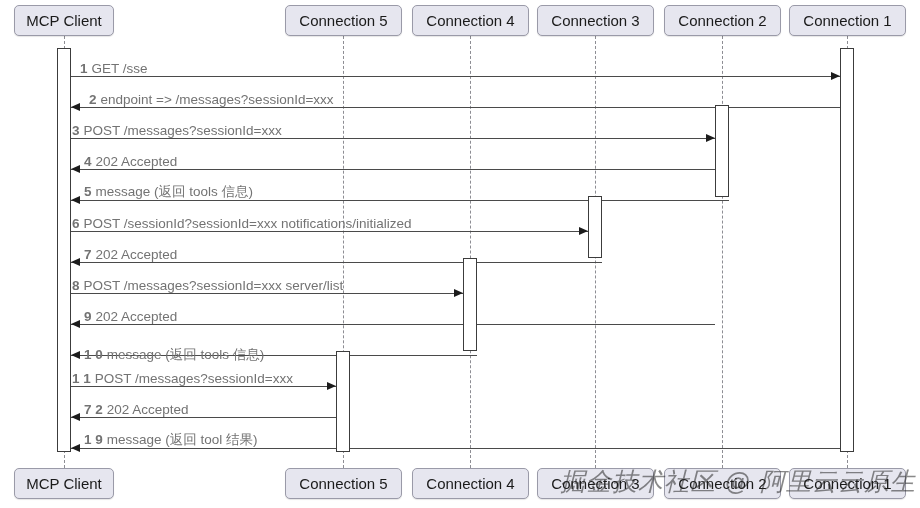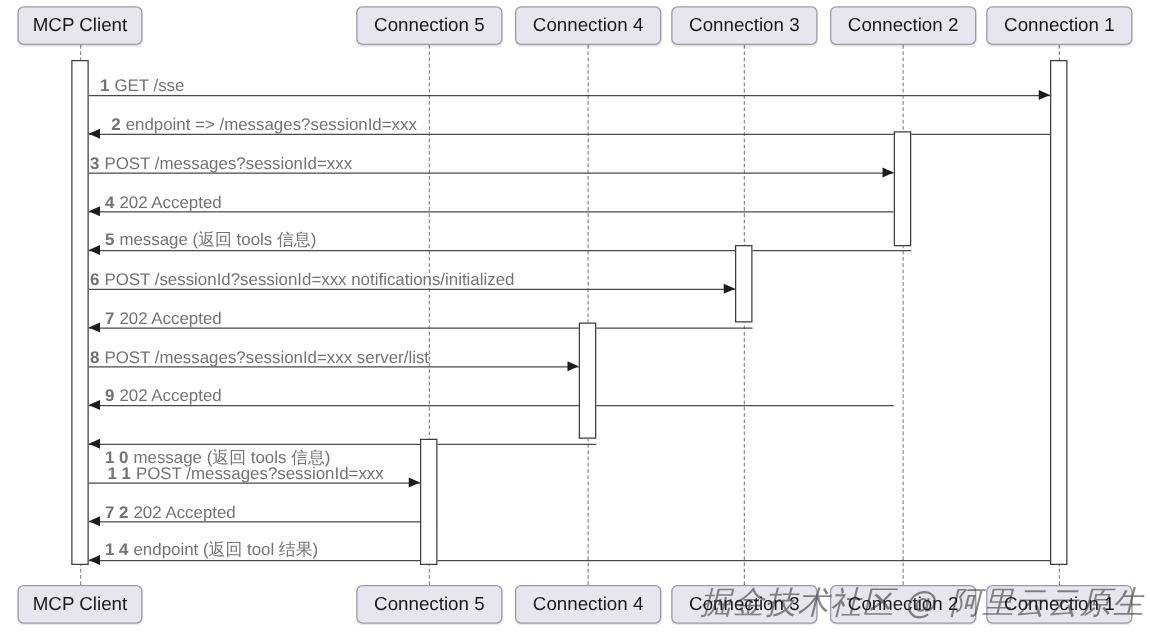--- a/index.html
+++ b/index.html
@@ -137,30 +137,30 @@
       <div class="arrow-head left" style="top: 258px; left: 71px;"></div>
       <div class="msg-label" style="left: 84px; top: 248px;"><span class="seq">7</span><span>202 Accepted</span></div>
       <div class="msg-line" style="left: 71px; top: 293px; width: 392px;"></div>
       <div class="arrow-head right" style="top: 289px; left: 454px;"></div>
       <div class="msg-label" style="left: 72px; top: 279px;"><span class="seq">8</span><span>POST /messages?sessionId=xxx server/list</span></div>
       <div class="msg-line" style="left: 71px; top: 324px; width: 644px;"></div>
       <div class="arrow-head left" style="top: 320px; left: 71px;"></div>
       <div class="msg-label" style="left: 84px; top: 310px;"><span class="seq">9</span><span>202 Accepted</span></div>
       <div class="msg-line" style="left: 71px; top: 355px; width: 406px;"></div>
       <div class="arrow-head left" style="top: 351px; left: 71px;"></div>
-      <div class="msg-label" style="left: 84px; top: 359px;"><span class="seq">1 0</span><span>message  (返回 tools 信息)</span></div>
+      <div class="msg-label" style="left: 84px; top: 348px;"><span class="seq">1 0</span><span>message  (返回 tools 信息)</span></div>
       <div class="msg-line" style="left: 71px; top: 386px; width: 265px;"></div>
       <div class="arrow-head right" style="top: 382px; left: 327px;"></div>
-      <div class="msg-label" style="left: 72px; top: 372px; margin-left: 14px;"><span class="seq">1 1</span><span>POST /messages?sessionId=xxx</span></div>
+      <div class="msg-label" style="left: 72px; top: 372px;"><span class="seq">1 1</span><span>POST /messages?sessionId=xxx</span></div>
       <div class="msg-line" style="left: 71px; top: 417px; width: 279px;"></div>
       <div class="arrow-head left" style="top: 413px; left: 71px;"></div>
       <div class="msg-label" style="left: 84px; top: 403px;"><span class="seq">7 2</span><span>202 Accepted</span></div>
       <div class="msg-line" style="left: 71px; top: 448px; width: 769px;"></div>
       <div class="arrow-head left" style="top: 444px; left: 71px;"></div>
-      <div class="msg-label" style="left: 84px; top: 433px;"><span class="seq">1 4</span><span>endpoint  (返回 tool 结果)</span></div>
+      <div class="msg-label" style="left: 84px; top: 433px;"><span class="seq">1 9</span><span>message  (返回 tool 结果)</span></div>
     </div>
   <div id="activations-layer">
       <div class="activation" style="left: 57px; top: 48px; width: 14px; height: 404px;"></div>
       <div class="activation" style="left: 840px; top: 48px; width: 14px; height: 404px;"></div>
       <div class="activation" style="left: 715px; top: 105px; width: 14px; height: 92px;"></div>
       <div class="activation" style="left: 588px; top: 196px; width: 14px; height: 62px;"></div>
       <div class="activation" style="left: 463px; top: 258px; width: 14px; height: 93px;"></div>
       <div class="activation" style="left: 336px; top: 351px; width: 14px; height: 101px;"></div>
     </div>
   <div id="participants-layer">

